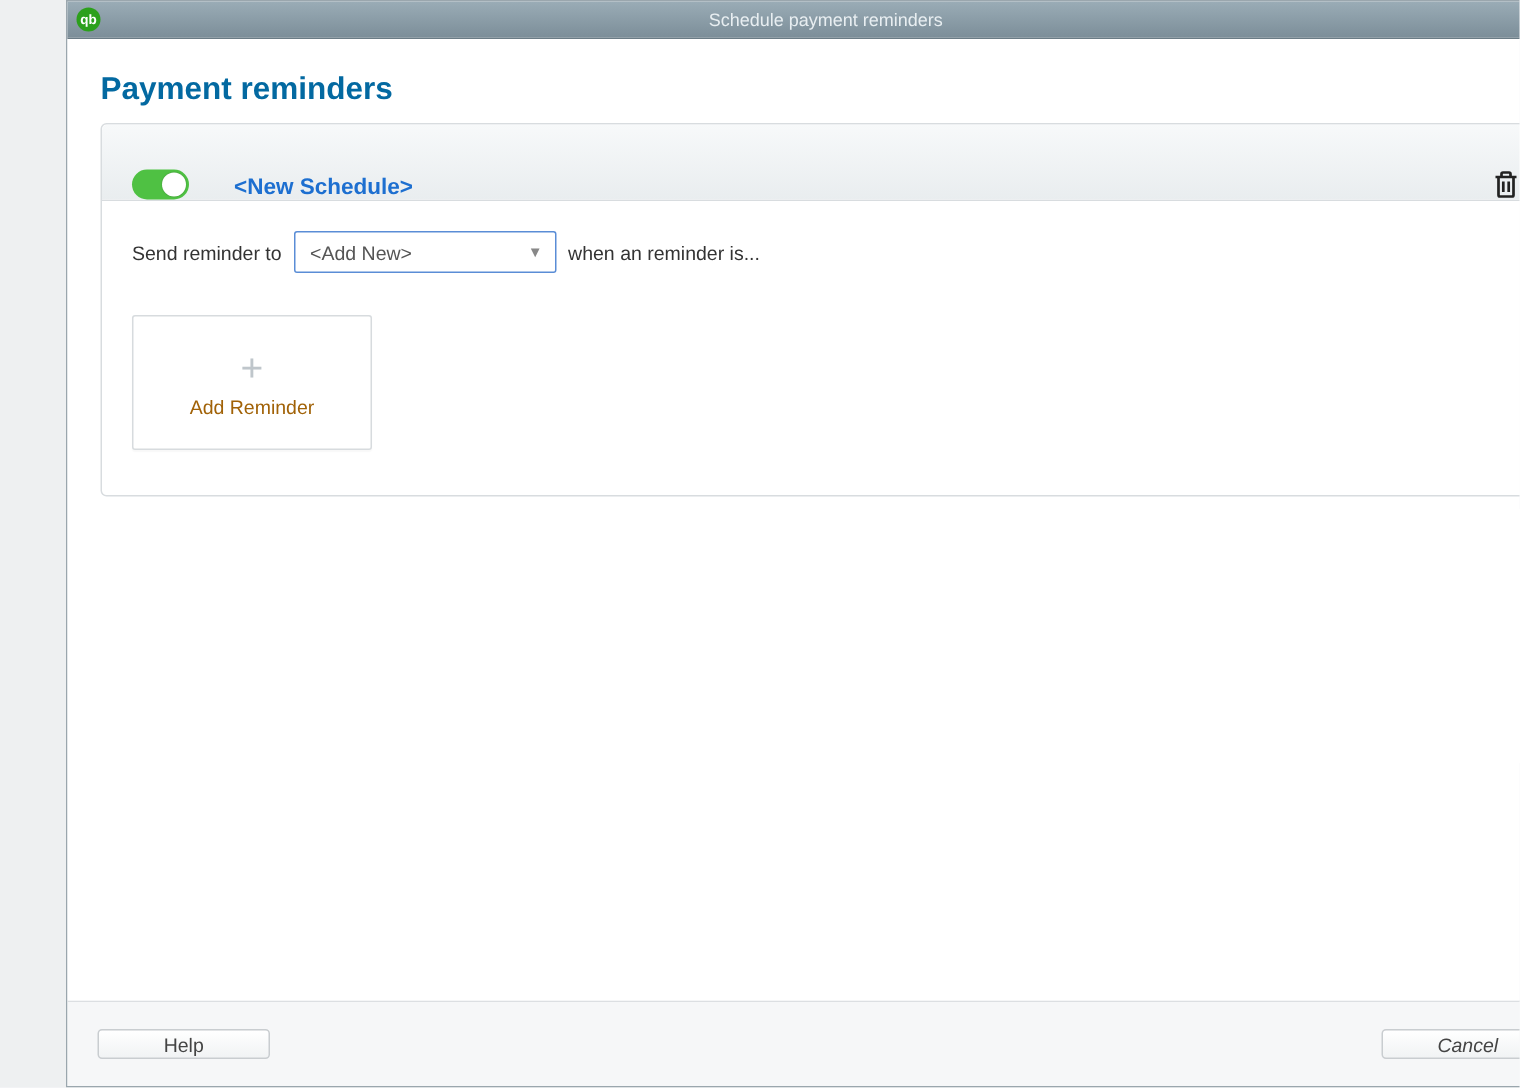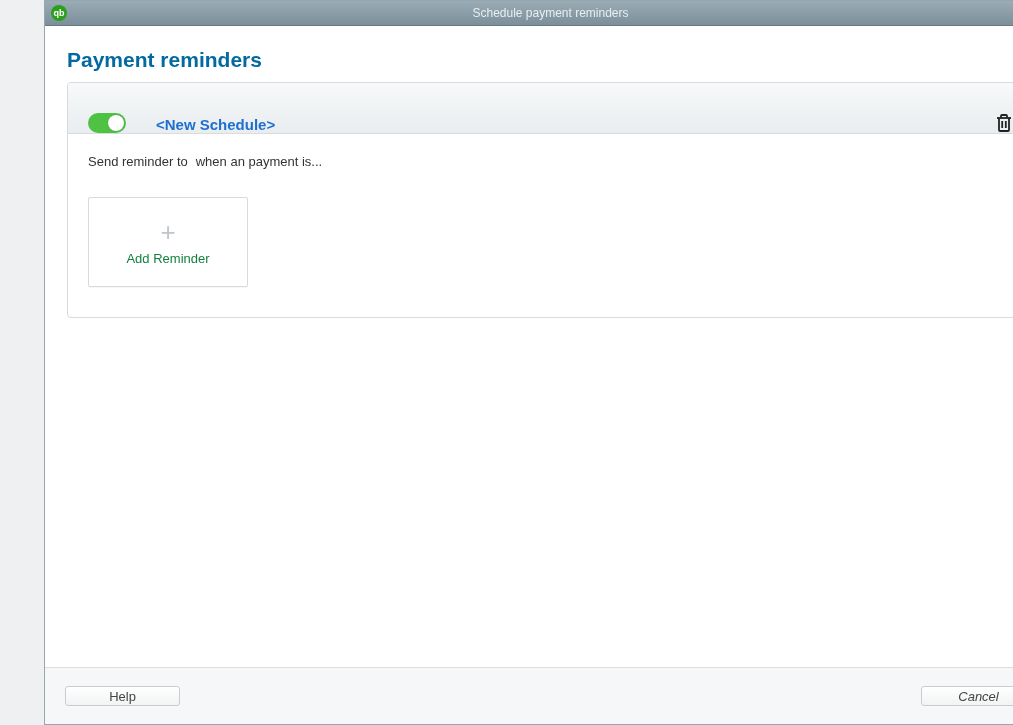--- a/index.html
+++ b/index.html
@@ -192,21 +192,21 @@
     background: #fff;
     box-shadow: 0 1px 1px rgba(0,0,0,.03);
   }
   .add-card .plus {
     font-size: 26px;
     line-height: 1;
     font-weight: 300;
   }
   .add-card .label {
     font-size: 13px;
-    color: #15803d;
+    color: #a16207;
   }
   .footer {
     height: 56px;
     border-top: 1px solid #dcdfe2;
     background: #f6f7f8;
     display: flex;
     align-items: center;
     padding: 0 20px;
   }
   .footer .right { margin-left: auto; display: flex; gap: 12px; font-style: italic; }
@@ -249,21 +249,25 @@
             <path d="M4 5 L4 17 C4 17.6 4.4 18 5 18 L13 18 C13.6 18 14 17.6 14 17 L14 5"></path>
             <path d="M7.2 8 L7.2 15"></path>
             <path d="M10.8 8 L10.8 15"></path>
           </svg>
         </div>
       </div>
 
       <div class="panel-body">
         <div class="row-inline">
           <span>Send reminder to</span>
-          <span>when an payment is...</span>
+          <div class="select-box">
+            <span>&lt;Add New&gt;</span>
+            <span class="sel-caret">▼</span>
+          </div>
+          <span>when an reminder is...</span>
         </div>
 
         <div class="add-card">
           <div class="plus">+</div>
           <div class="label">Add Reminder</div>
         </div>
       </div>
     </div>
 
   </div>

